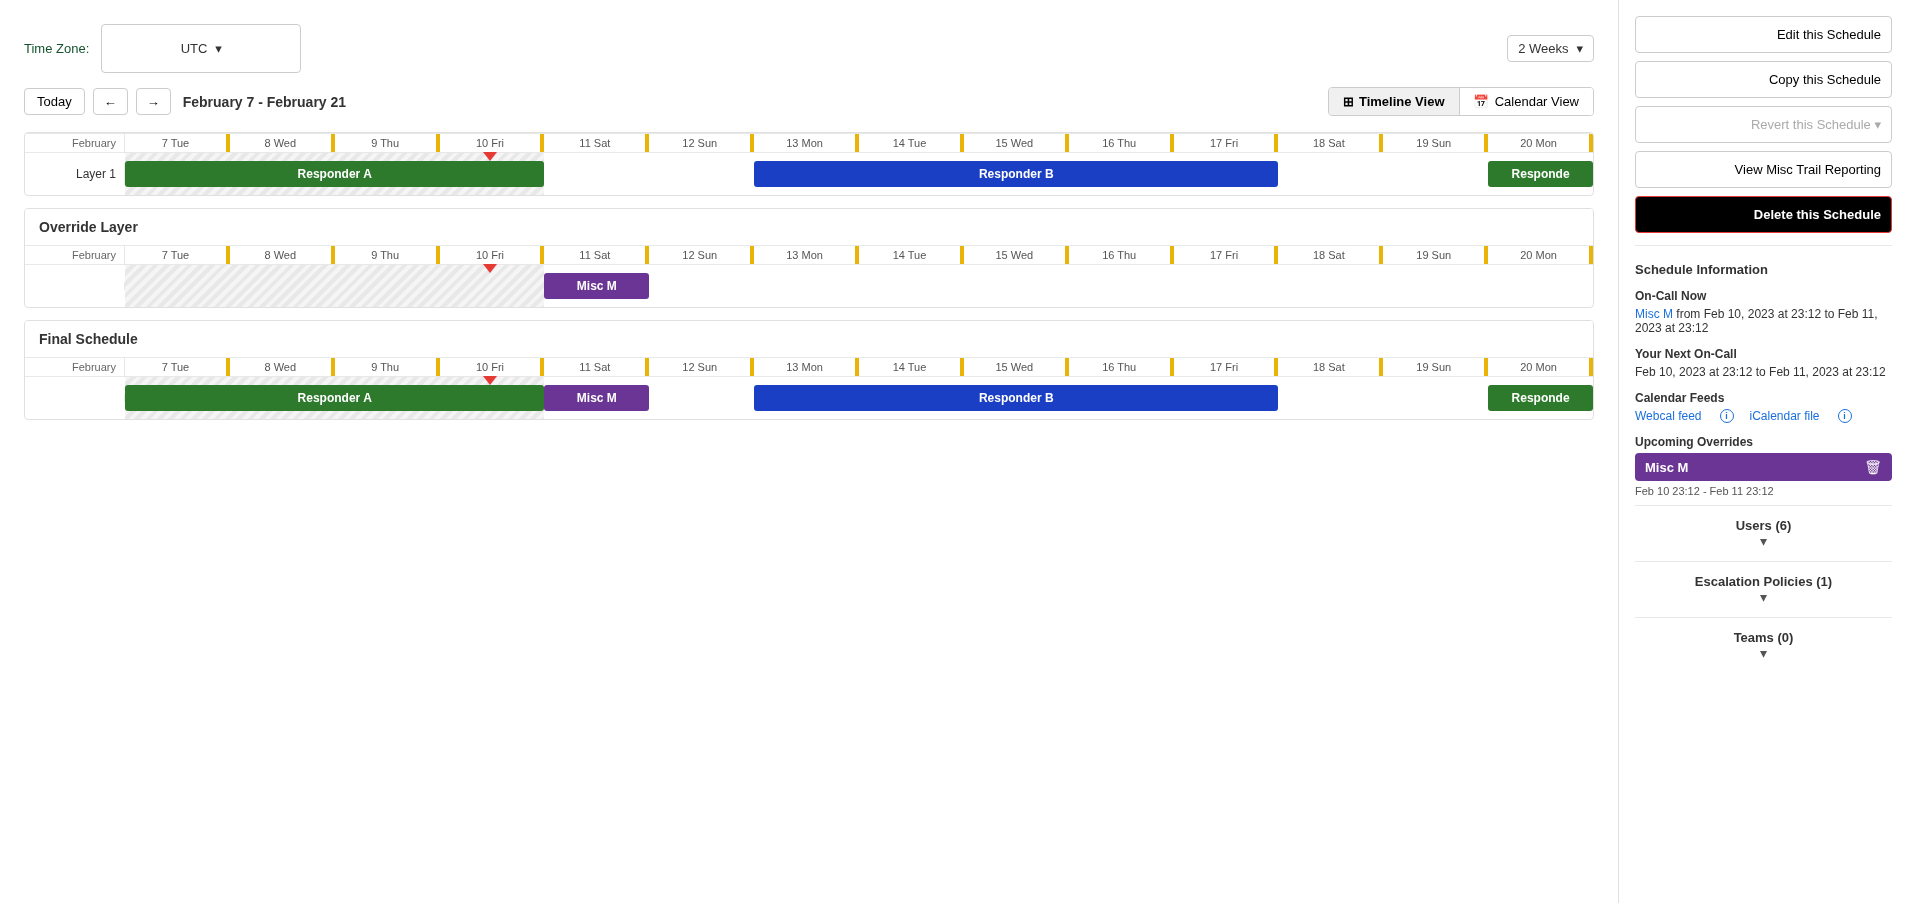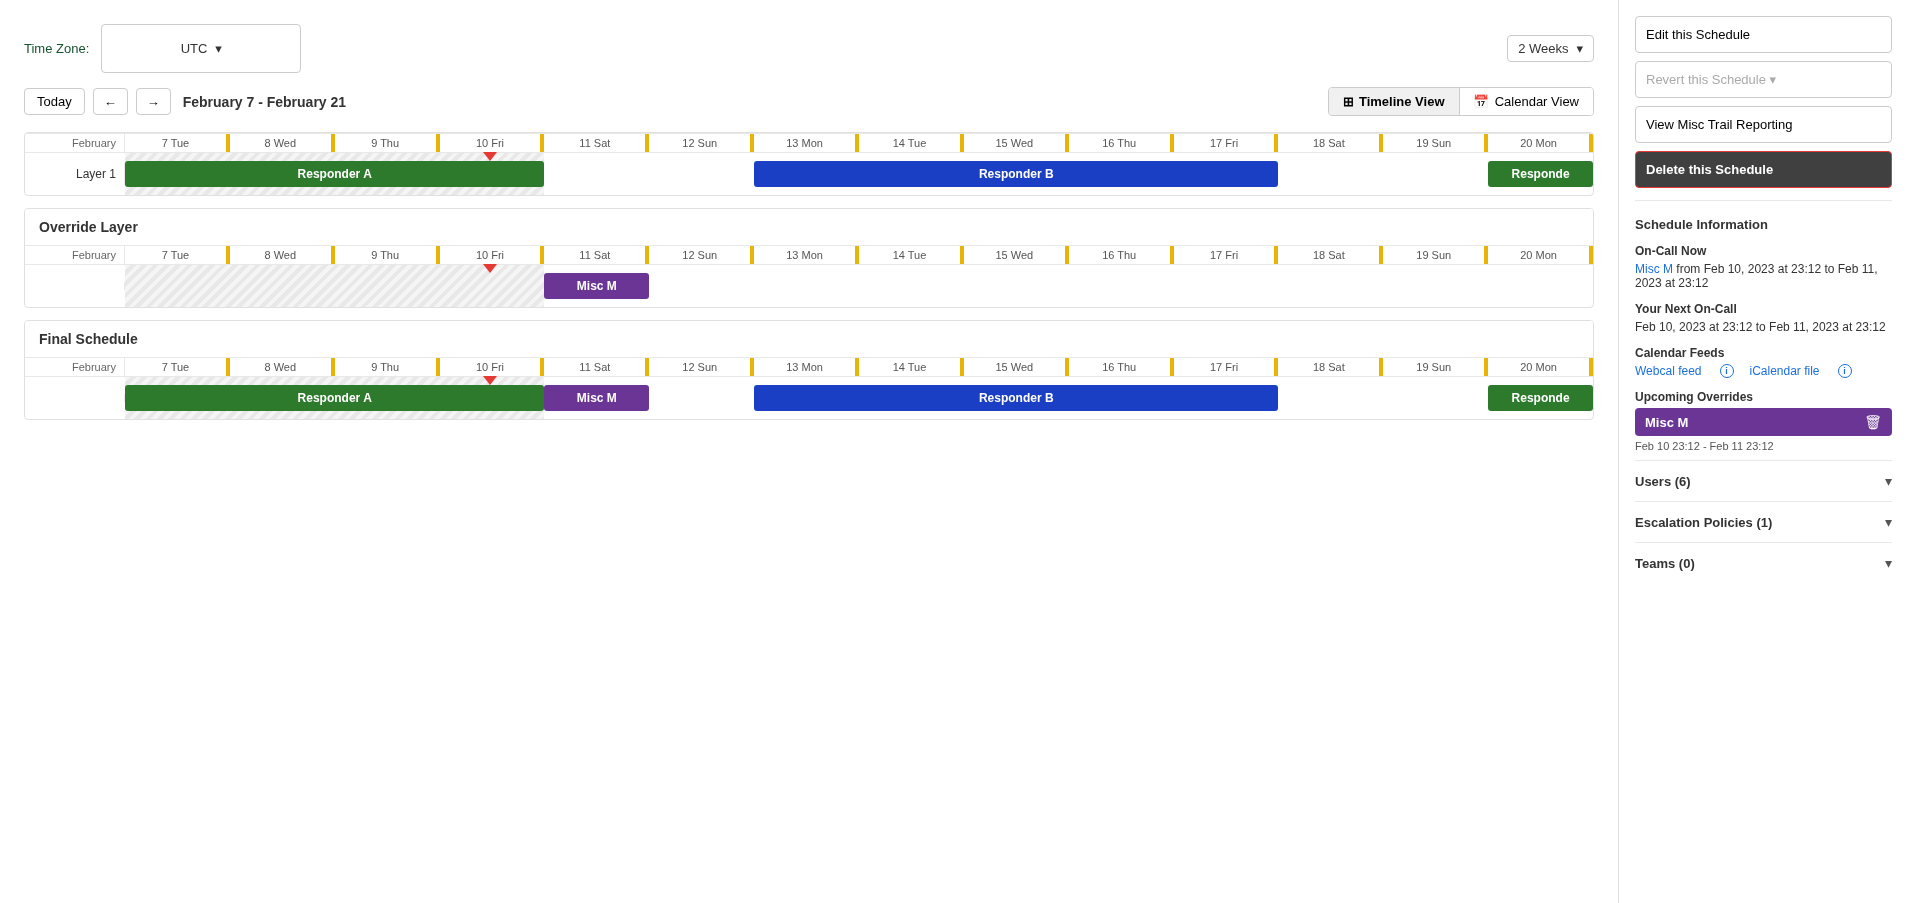--- a/index.html
+++ b/index.html
@@ -31,42 +31,42 @@
     .section-header { padding: 10px 14px; font-weight: 600; font-size: 14px; background: #fff; }
 
     .event-bar { position: absolute; height: 26px; border-radius: 3px; display: flex; align-items: center; justify-content: center; font-size: 12px; font-weight: 600; color: #fff; white-space: nowrap; overflow: hidden; }
     .event-green { background: #2d7a2d; }
     .event-blue { background: #1a3fc4; }
     .event-purple { background: #6a3594; }
 
     .today-marker { position: absolute; top: 0; width: 0; height: 0; border-left: 7px solid transparent; border-right: 7px solid transparent; border-top: 9px solid #e53935; transform: translateX(-50%); z-index: 10; }
 
     
-    .action-btn { display: block; width: 100%; text-align: left; padding: 10px; border: 1px solid #ccc; border-radius: 4px; background: #fff; cursor: pointer; font-size: 13px; margin-bottom: 8px; }
+    .action-btn { display: block; width: 100%; text-align: right; padding: 10px; border: 1px solid #ccc; border-radius: 4px; background: #fff; cursor: pointer; font-size: 13px; margin-bottom: 8px; }
     .action-btn.active-highlight { background: #f5f5f5; border-color: #aaa; }
-    .action-btn.danger { background: #404040; color: #fff; border-color: #e53935; font-weight: 600; }
+    .action-btn.danger { background: #000000; color: #fff; border-color: #e53935; font-weight: 600; }
     .action-btn.disabled { color: #aaa; cursor: default; }
 
     .section-title { font-weight: 700; font-size: 13px; margin: 16px 0 8px 0; }
 
     .info-label { font-weight: 700; font-size: 12px; margin-top: 12px; margin-bottom: 4px; }
     .info-value { font-size: 12px; color: #333; margin-bottom: 4px; }
     .link-blue { color: #1a6fdc; cursor: pointer; }
 
     .calendar-feeds-row { display: flex; align-items: center; gap: 16px; margin-top: 4px; }
     .feed-link { font-size: 12px; color: #1a6fdc; display: flex; align-items: center; gap: 18px; cursor: pointer; }
     .info-icon { display: inline-flex; align-items: center; justify-content: center; width: 14px; height: 14px; border-radius: 50%; border: 1px solid #1a6fdc; font-size: 9px; color: #1a6fdc; font-weight: bold; }
 
     .override-item { background: #6a3594; color: #fff; border-radius: 4px; padding: 6px 10px; display: flex; align-items: center; justify-content: space-between; margin-bottom: 4px; }
     .override-name { font-size: 13px; font-weight: 600; }
     .override-delete { background: none; border: none; color: #fff; cursor: pointer; font-size: 14px; }
     .override-date { font-size: 11px; color: #555; margin-bottom: 8px; }
 
     .collapsible-section { border-top: 1px solid #e8e8e8; padding: 12px 0; }
-    .collapsible-header { display: flex; align-items: center; justify-content: space-between; cursor: pointer; }
+    .collapsible-header { display: flex; align-items: center; justify-content: flex-end; cursor: pointer; flex-direction: column; }
     .collapsible-label { font-weight: 700; font-size: 13px; }
     .chevron-icon { font-size: 14px; color: #555; }
 
     .divider { border-top: 1px solid #e8e8e8; margin: 8px 0; }
 
     .top-nav-buttons { margin-bottom: 12px; }
 
     
     .grid-container { overflow: hidden; }
     .full-row { display: flex; }
@@ -237,20 +237,21 @@
           </div>
         </div>
       </div>
     </div>
   </div>
 
   <div class="right-panel">
 
     <div class="top-nav-buttons">
       <button class="action-btn">Edit this Schedule</button>
+      <button class="action-btn">Copy this Schedule</button>
       <button class="action-btn disabled">
         <span>Revert this Schedule</span>
         <span style="color:#aaa;"> ▾</span>
       </button>
       <button class="action-btn">View Misc Trail Reporting</button>
       <button class="action-btn danger">Delete this Schedule</button>
     </div>
 
     <div class="divider"></div>
 

